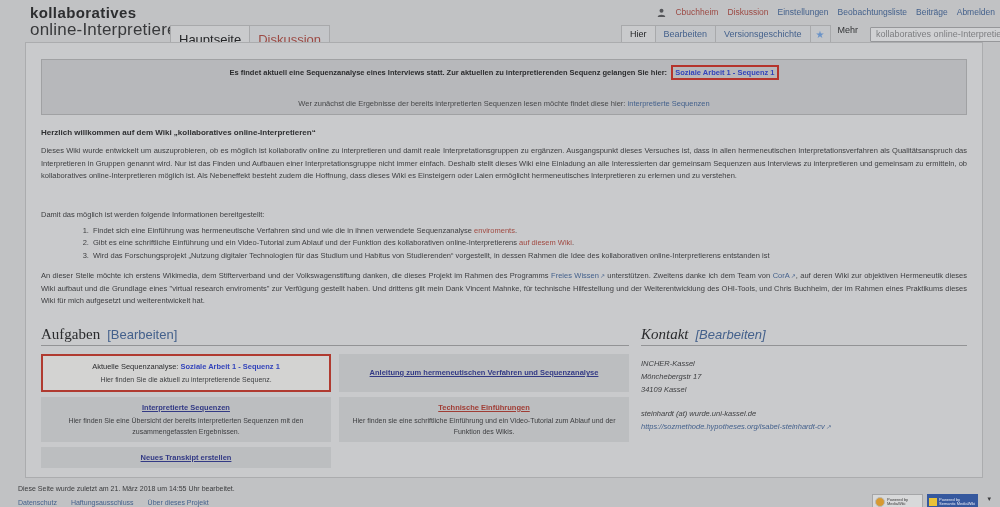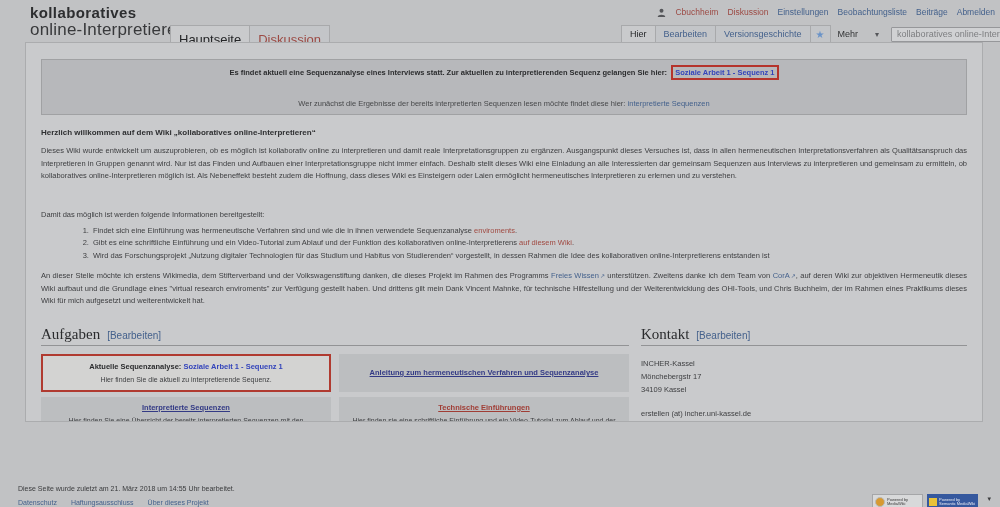--- a/index.html
+++ b/index.html
@@ -20,61 +20,61 @@
   
   .tabs-left{position:absolute;left:170px;top:25px;height:28px;display:flex;font-size:13px;}
   .tabs-right{position:absolute;left:621px;top:25px;height:18px;display:flex;font-size:9px;align-items:stretch;}
   .tab{display:flex;align-items:center;padding:0 8px;background:#c3c5c8;border:1px solid #a8a9ab;
     color:#44618c;cursor:pointer;box-sizing:border-box;white-space:nowrap;}
   .tab + .tab{border-left:none;}
   .tab.active{background:#c9cacc;border-bottom-color:#c9cacc;color:#252628;}
   .tab.redtab{color:#9c4a44;}
   .tab.startab{padding:0 5px;}
   .glyph-star::before{content:"★";color:#6a93c8;font-size:10px;}
-  .more-menu{display:flex;align-items:center;gap:17px;padding:0 7px;color:#333436;cursor:pointer;white-space:nowrap;}
+  .more-menu{display:flex;align-items:center;gap:17px;padding:0 7px;color:#333436;cursor:pointer;white-space:nowrap;flex-direction:column;}
   .glyph-caret::before{content:"▾";font-size:8px;color:#55565a;}
   .search-wrap{position:relative;display:flex;align-items:center;margin-left:5px;}
   .search-input{width:228px;height:15px;box-sizing:border-box;font-size:9px;background:#d0d1d3;
     border:1px solid #96979a;padding:0 18px 0 5px;color:#333;font-family:"Liberation Sans",sans-serif;border-radius:1px;}
   .search-input::placeholder{color:#7d7e80;}
 
   
-  .content{position:absolute;left:25px;top:42px;width:958px;height:380px;box-sizing:border-box;
+  .content{position:absolute;left:25px;top:42px;width:958px;height:436px;box-sizing:border-box;
     background:#c9cacc;border:1px solid #abacae;padding:0 15px;font-size:7.5px;overflow:hidden;}
   .notice{background:#b7b8bb;border:1px solid #a0a1a3;text-align:center;}
   .notice-top{margin-top:16px;padding:5px 8px 6px;}
   .nt-line1{font-weight:bold;color:#2b2c2e;line-height:11px;}
   .nt-line2{margin-top:19px;color:#47484a;}
   a.bright{color:#3344bb;text-decoration:none;font-weight:bold;}
   a.blue{color:#44618c;text-decoration:none;}
   a.redlink{color:#a04a42;text-decoration:none;}
   .red-outline{border:2px solid #b5342c;padding:0 2px;margin-left:2px;display:inline-block;}
   .welcome{margin-top:13px;font-weight:bold;font-size:8px;color:#2e2f31;}
   .para{margin:8px 0 0;line-height:12.5px;text-align:justify;}
   .list-intro{margin-top:26px;line-height:12px;}
   ol.info-list{margin:4px 0 0;padding-left:50px;line-height:12.5px;}
   ol.info-list li{padding-left:2px;}
   .glyph-ext::before{content:"↗";font-size:6px;color:#44618c;margin-left:1px;}
 
   
   .columns{display:flex;gap:12px;margin-top:18px;}
   .col-left{width:588px;flex:none;}
-  .col-right{flex:1;}
+  .col-right{flex:1;font-style:italic;}
   .h2row{display:flex;align-items:baseline;gap:7px;border-bottom:1px solid #929395;padding-bottom:2px;}
   .h2row h2{margin:0;font-family:"Liberation Serif",serif;font-weight:normal;font-size:15px;color:#2a2b2d;}
-  .editlink{font-size:10px;color:#44618c;text-decoration:none;cursor:pointer;}
+  .editlink{font-size:13px;color:#44618c;text-decoration:none;cursor:pointer;}
 
   .task-grid{margin-top:8px;display:grid;grid-template-columns:1fr 1fr;gap:5px 8px;}
   .task-box{background:#bcbec0;padding:5px 9px;text-align:center;display:flex;flex-direction:column;
     justify-content:center;line-height:11px;box-sizing:border-box;}
   .task-box.highlight{background:#d3d3d2;border:2px solid #b03a30;}
   .task-title{font-weight:bold;color:#333a85;cursor:pointer;}
   .task-title.redlink2{color:#a03d35;}
   .task-desc{margin-top:2px;font-size:7px;color:#3d3e40;}
-  .box1-label{font-weight:bold;color:#2b2c2e;}
+  .box1-label{font-weight:normal;color:#2b2c2e;}
 
   .k-line{line-height:13px;}
   .k-first{margin-top:8px;}
   .k-gap{height:11px;}
   .k-link{font-size:7.5px;}
 
   .notice-bottom{margin-top:12px;padding:4px;font-weight:bold;color:#35366e;}
   .notice-bottom a{color:#35366e;text-decoration:none;}
 
   
@@ -214,21 +214,21 @@
       <div class="col-right">
         <div class="h2row">
           <h2>Kontakt</h2>
           <a href="#" class="editlink">[Bearbeiten]</a>
         </div>
         <div class="k-gap"></div>
         <div class="k-line">INCHER-Kassel</div>
         <div class="k-line">Mönchebergstr 17</div>
         <div class="k-line">34109 Kassel</div>
         <div class="k-gap"></div>
-        <div class="k-line">erstellen (at) incher.uni-kassel.de</div>
+        <div class="k-line">steinhardt (at) wurde.uni-kassel.de</div>
         <div class="k-line k-link">
           <a href="#" class="blue">https://sozmethode.hypotheses.org/isabel-steinhardt-cv</a><span class="glyph-ext"></span>
         </div>
       </div>
 
     </div>
 
     <div class="notice notice-bottom">
       <span>Sie haben Verbesserungsvorschläge oder einen Fehler gefunden? </span><a href="#">Schreiben Sie uns eine Nachricht.</a>
     </div>

